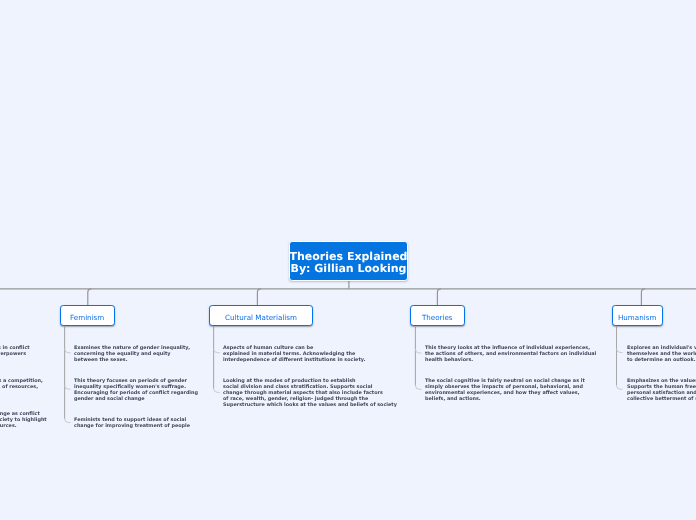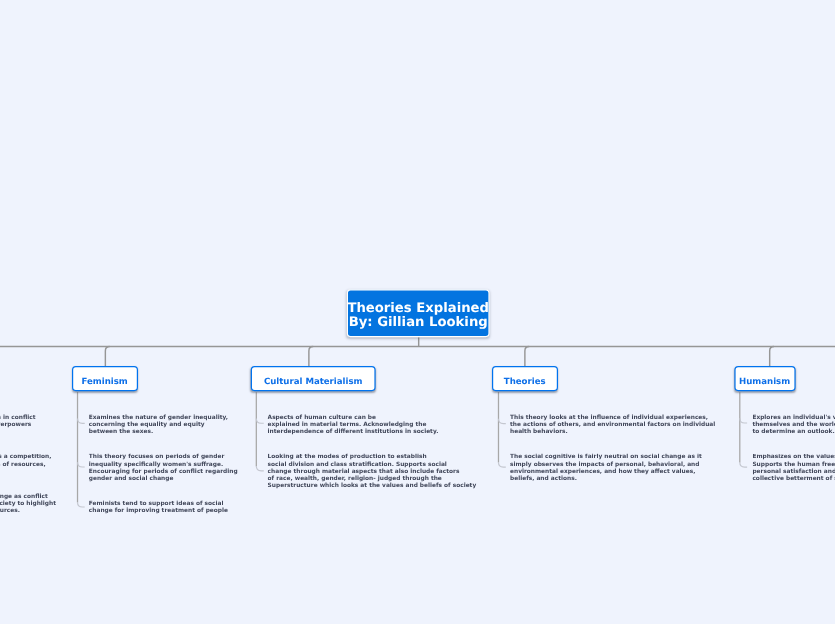--- a/index.html
+++ b/index.html
@@ -63,21 +63,21 @@
     display: flex;
     align-items: center;
     justify-content: center;
     box-shadow: 0 1px 1.6px rgba(50,60,80,0.45);
   }
   .branch-label {
     color: #0d6fe8;
     font-size: 7.15px;
     position: relative;
     top: 1.2px;
-    font-weight: bold;
+    font-weight: normal;
     white-space: nowrap;
   }
   .leaf {
     position: absolute;
     transform: translateZ(0);
     will-change: transform;
     color: #41475a;
     font-size: 4.88px;
     font-weight: bold;
     line-height: 6.05px;

